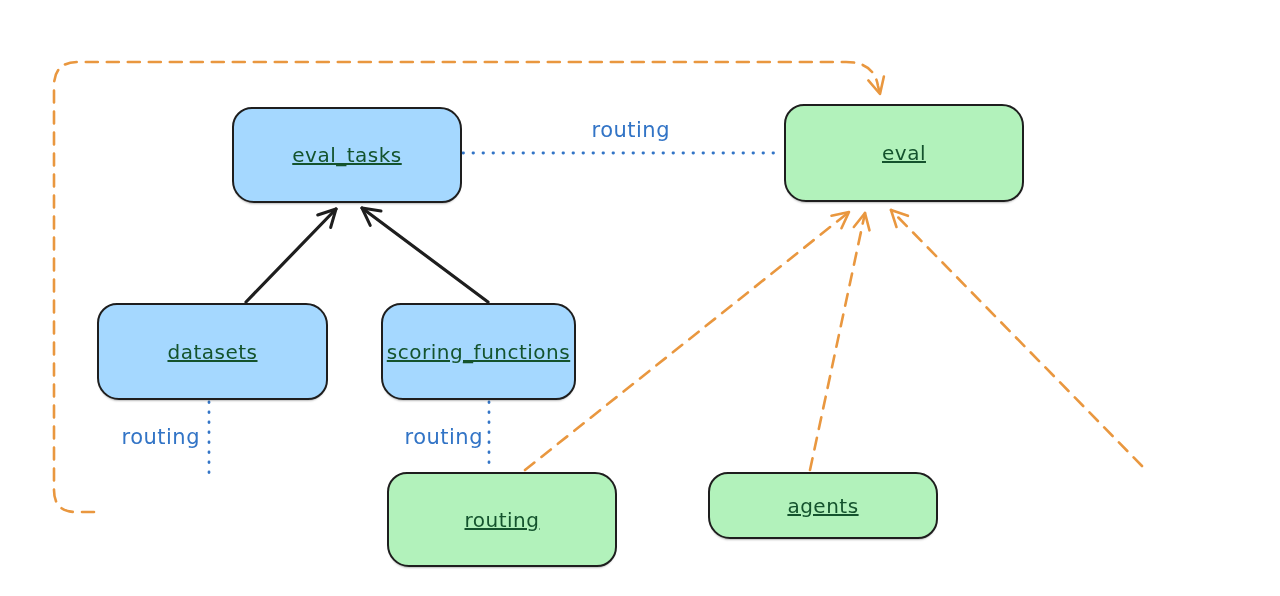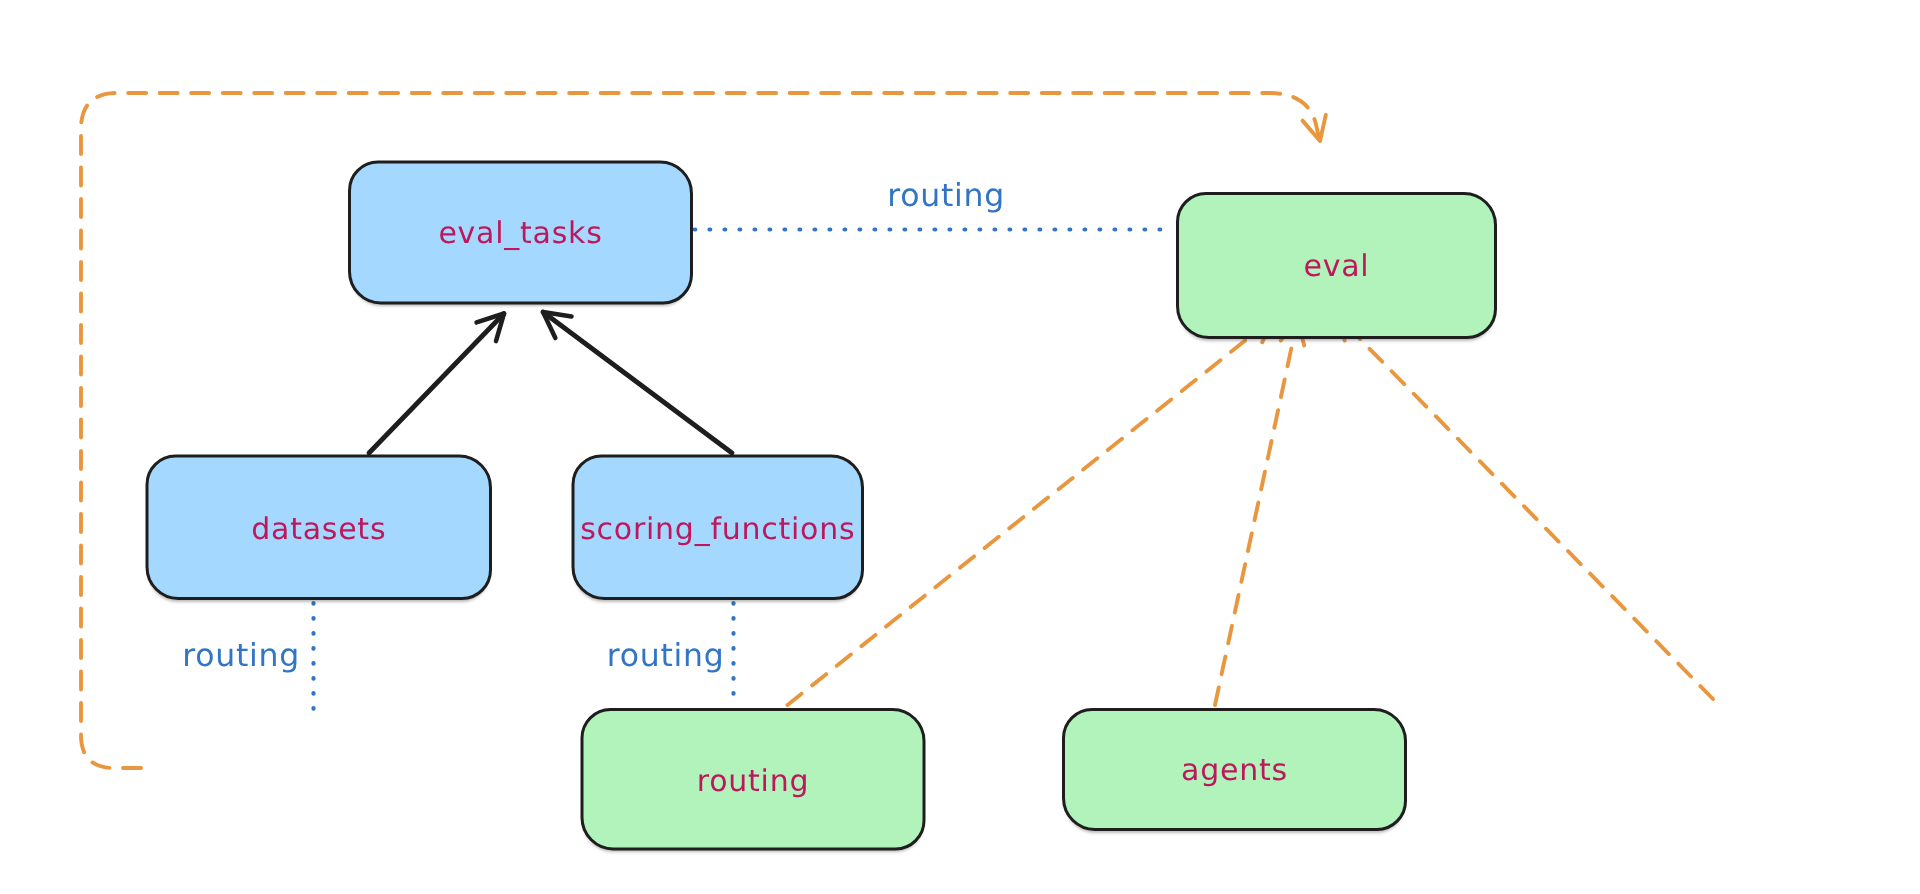--- a/index.html
+++ b/index.html
@@ -27,24 +27,25 @@
     border: 2.5px solid #1e1e1e;
     border-radius: 20px 22px 20px 22px;
     display: flex;
     align-items: center;
     justify-content: center;
     box-shadow: 0 3px 2px -2px rgba(60,60,60,0.35);
   }
   .node.blue  { background: #a5d8ff; }
   .node.green { background: #b2f2bb; }
   .node-label {
-    color: #be185d;
+    color: #14532d;
     font-size: 20px;
     letter-spacing: 0.5px;
     white-space: nowrap;
+    text-decoration: underline;
   }
   .edge-label {
     position: absolute;
     color: #3274c6;
     font-size: 21px;
     font-weight: normal;
     letter-spacing: 0.5px;
     text-align: right;
     white-space: nowrap;
   }
@@ -74,38 +75,38 @@
     <path d="M525,470 L849,212" fill="none" stroke="#e9973f" stroke-width="2.6" stroke-linecap="round" stroke-dasharray="12 9" marker-end="url(#vee-orange)"></path>
     <path d="M810,470 L865,213" fill="none" stroke="#e9973f" stroke-width="2.6" stroke-linecap="round" stroke-dasharray="12 9" marker-end="url(#vee-orange)"></path>
     <path d="M1142,466 L891,210" fill="none" stroke="#e9973f" stroke-width="2.6" stroke-linecap="round" stroke-dasharray="12 9" marker-end="url(#vee-orange)"></path>
     <path d="M94,512 L76,512 Q54,512 54,490 L54,86 Q54,62 78,62 L846,62 Q874,62 878,86 L880,94" fill="none" stroke="#e9973f" stroke-width="2.6" stroke-linecap="round" stroke-dasharray="12 9" marker-end="url(#vee-orange)"></path>
   </svg>
 
   <div class="node blue" style="left:232px; top:107px; width:230px; height:96px;">
     <span class="node-label">eval_tasks</span>
   </div>
 
-  <div class="node green" style="left:784px; top:104px; width:214px; height:98px;margin-top:24px;">
+  <div class="node green" style="left:784px; top:104px; width:240px; height:98px;">
     <span class="node-label">eval</span>
   </div>
 
   <div class="node blue" style="left:97px; top:303px; width:231px; height:97px;align-items:center;">
     <span class="node-label">datasets</span>
   </div>
 
   <div class="node blue" style="left:381px; top:303px; width:195px; height:97px;">
     <span class="node-label">scoring_functions</span>
   </div>
 
 
   <div class="node green" style="left:387px; top:472px; width:230px; height:95px;">
     <span class="node-label">routing</span>
   </div>
 
-  <div class="node green" style="left:708px; top:472px; width:230px; height:82px;">
+  <div class="node green" style="left:708px; top:472px; width:230px; height:67px;">
     <span class="node-label">agents</span>
   </div>
 
 
   <div class="edge-label" style="left:570px; top:118px; width:100px;">routing</div>
 
   <div class="edge-label" style="left:110px; top:425px; width:90px;">routing</div>
 
   <div class="edge-label" style="left:393px; top:425px; width:90px;">routing</div>
 

